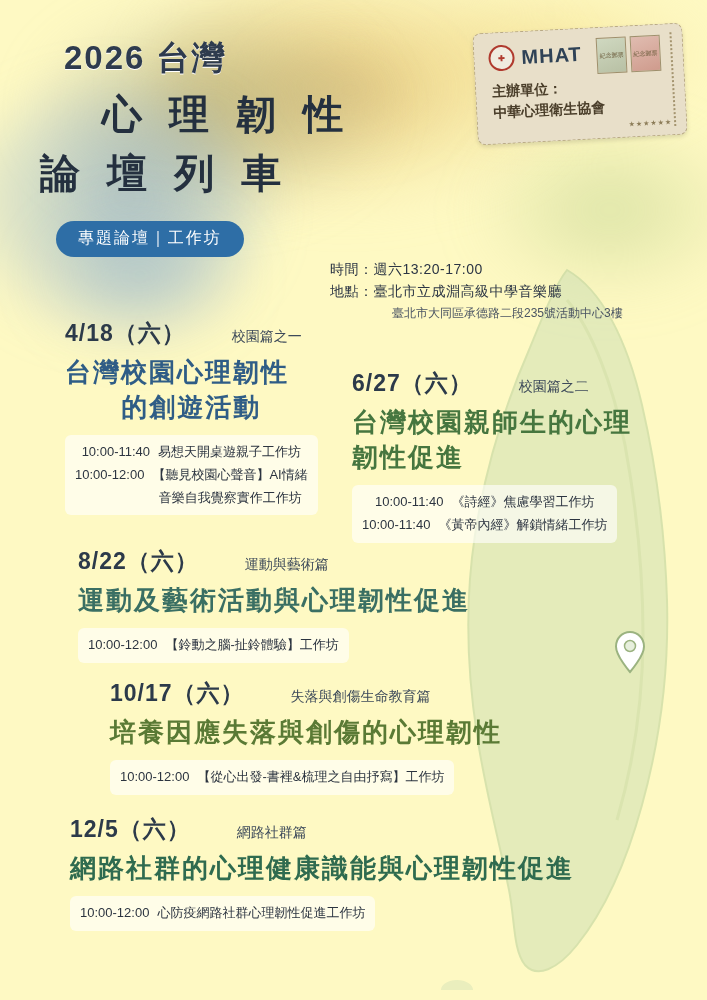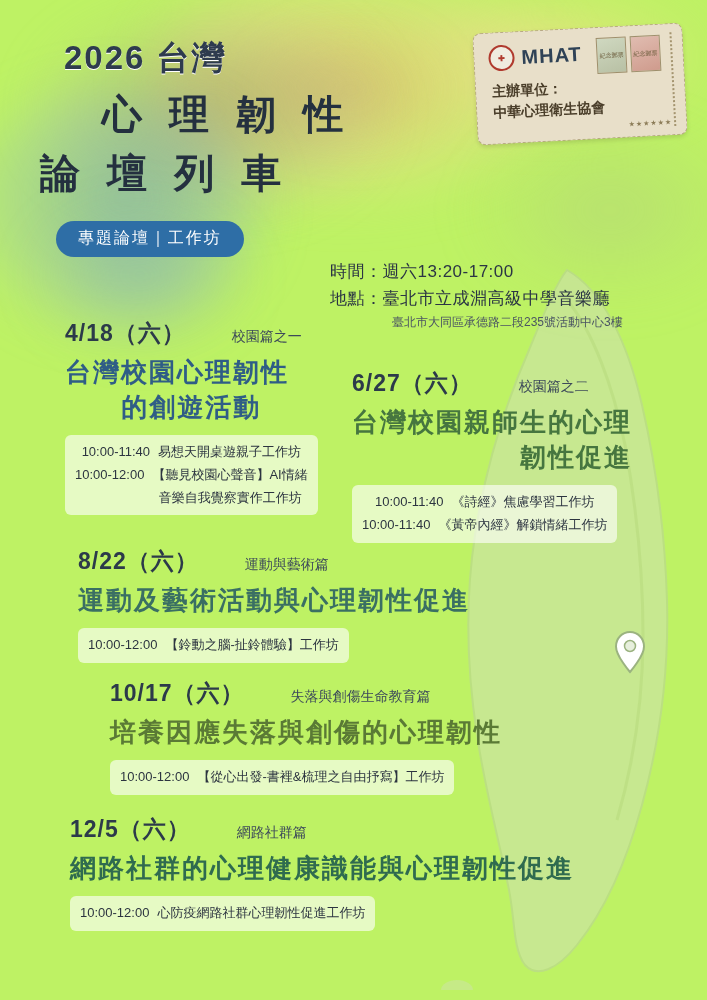--- a/index.html
+++ b/index.html
@@ -9,21 +9,21 @@
     background: #ffffff;
     position: relative;
     overflow: hidden;
   }
 
   
   .poster {
     position: relative;
     width: 707px;
     height: 1000px;
-    background: #bef264;
+    background: #fef9c3;
     overflow: hidden;
   }
   .wash {
     position: absolute;
     border-radius: 50%;
     filter: blur(26px);
     pointer-events: none;
   }
   .w-yellow {
     left: 150px; top: -30px; width: 420px; height: 230px;
@@ -170,21 +170,21 @@
     font-size: 7px; color: #8c7c58; letter-spacing: 1px;
   }
 
   
   .info {
     position: absolute;
     left: 330px;
     top: 258px;
     color: #2b3544;
   }
-  .info .row { font-size: 17px; line-height: 1.6; letter-spacing: .5px; }
+  .info .row { font-size: 14px; line-height: 1.6; letter-spacing: .5px; }
   .info .addr { font-size: 12px; color: #4b5563; margin-left: 62px; margin-top: 2px; }
 
   
   .session { position: absolute; }
   .s-head { display: flex; align-items: baseline; gap: 10px; }
   .s-date {
     font-size: 23px;
     color: #2c3a4a;
     font-weight: bold;
     letter-spacing: 1px;
@@ -308,21 +308,21 @@
     </div>
   </div>
 
   <div class="session" id="s2">
     <div class="s-head">
       <span class="s-date">6/27（六）</span>
       <span class="s-tag">校園篇之二</span>
     </div>
     <div class="s-title green">
       <div>台灣校園親師生的心理</div>
-      <div style="text-align:right">韌性促進</div>
+      <div style="text-align:left">韌性促進</div>
     </div>
     <div class="items">
       <div class="item">
         <span class="time">10:00-11:40</span><span>《詩經》焦慮學習工作坊</span>
       </div>
       <div class="item">
         <span class="time">10:00-11:40</span><span>《黃帝內經》解鎖情緒工作坊</span>
       </div>
     </div>
   </div>

